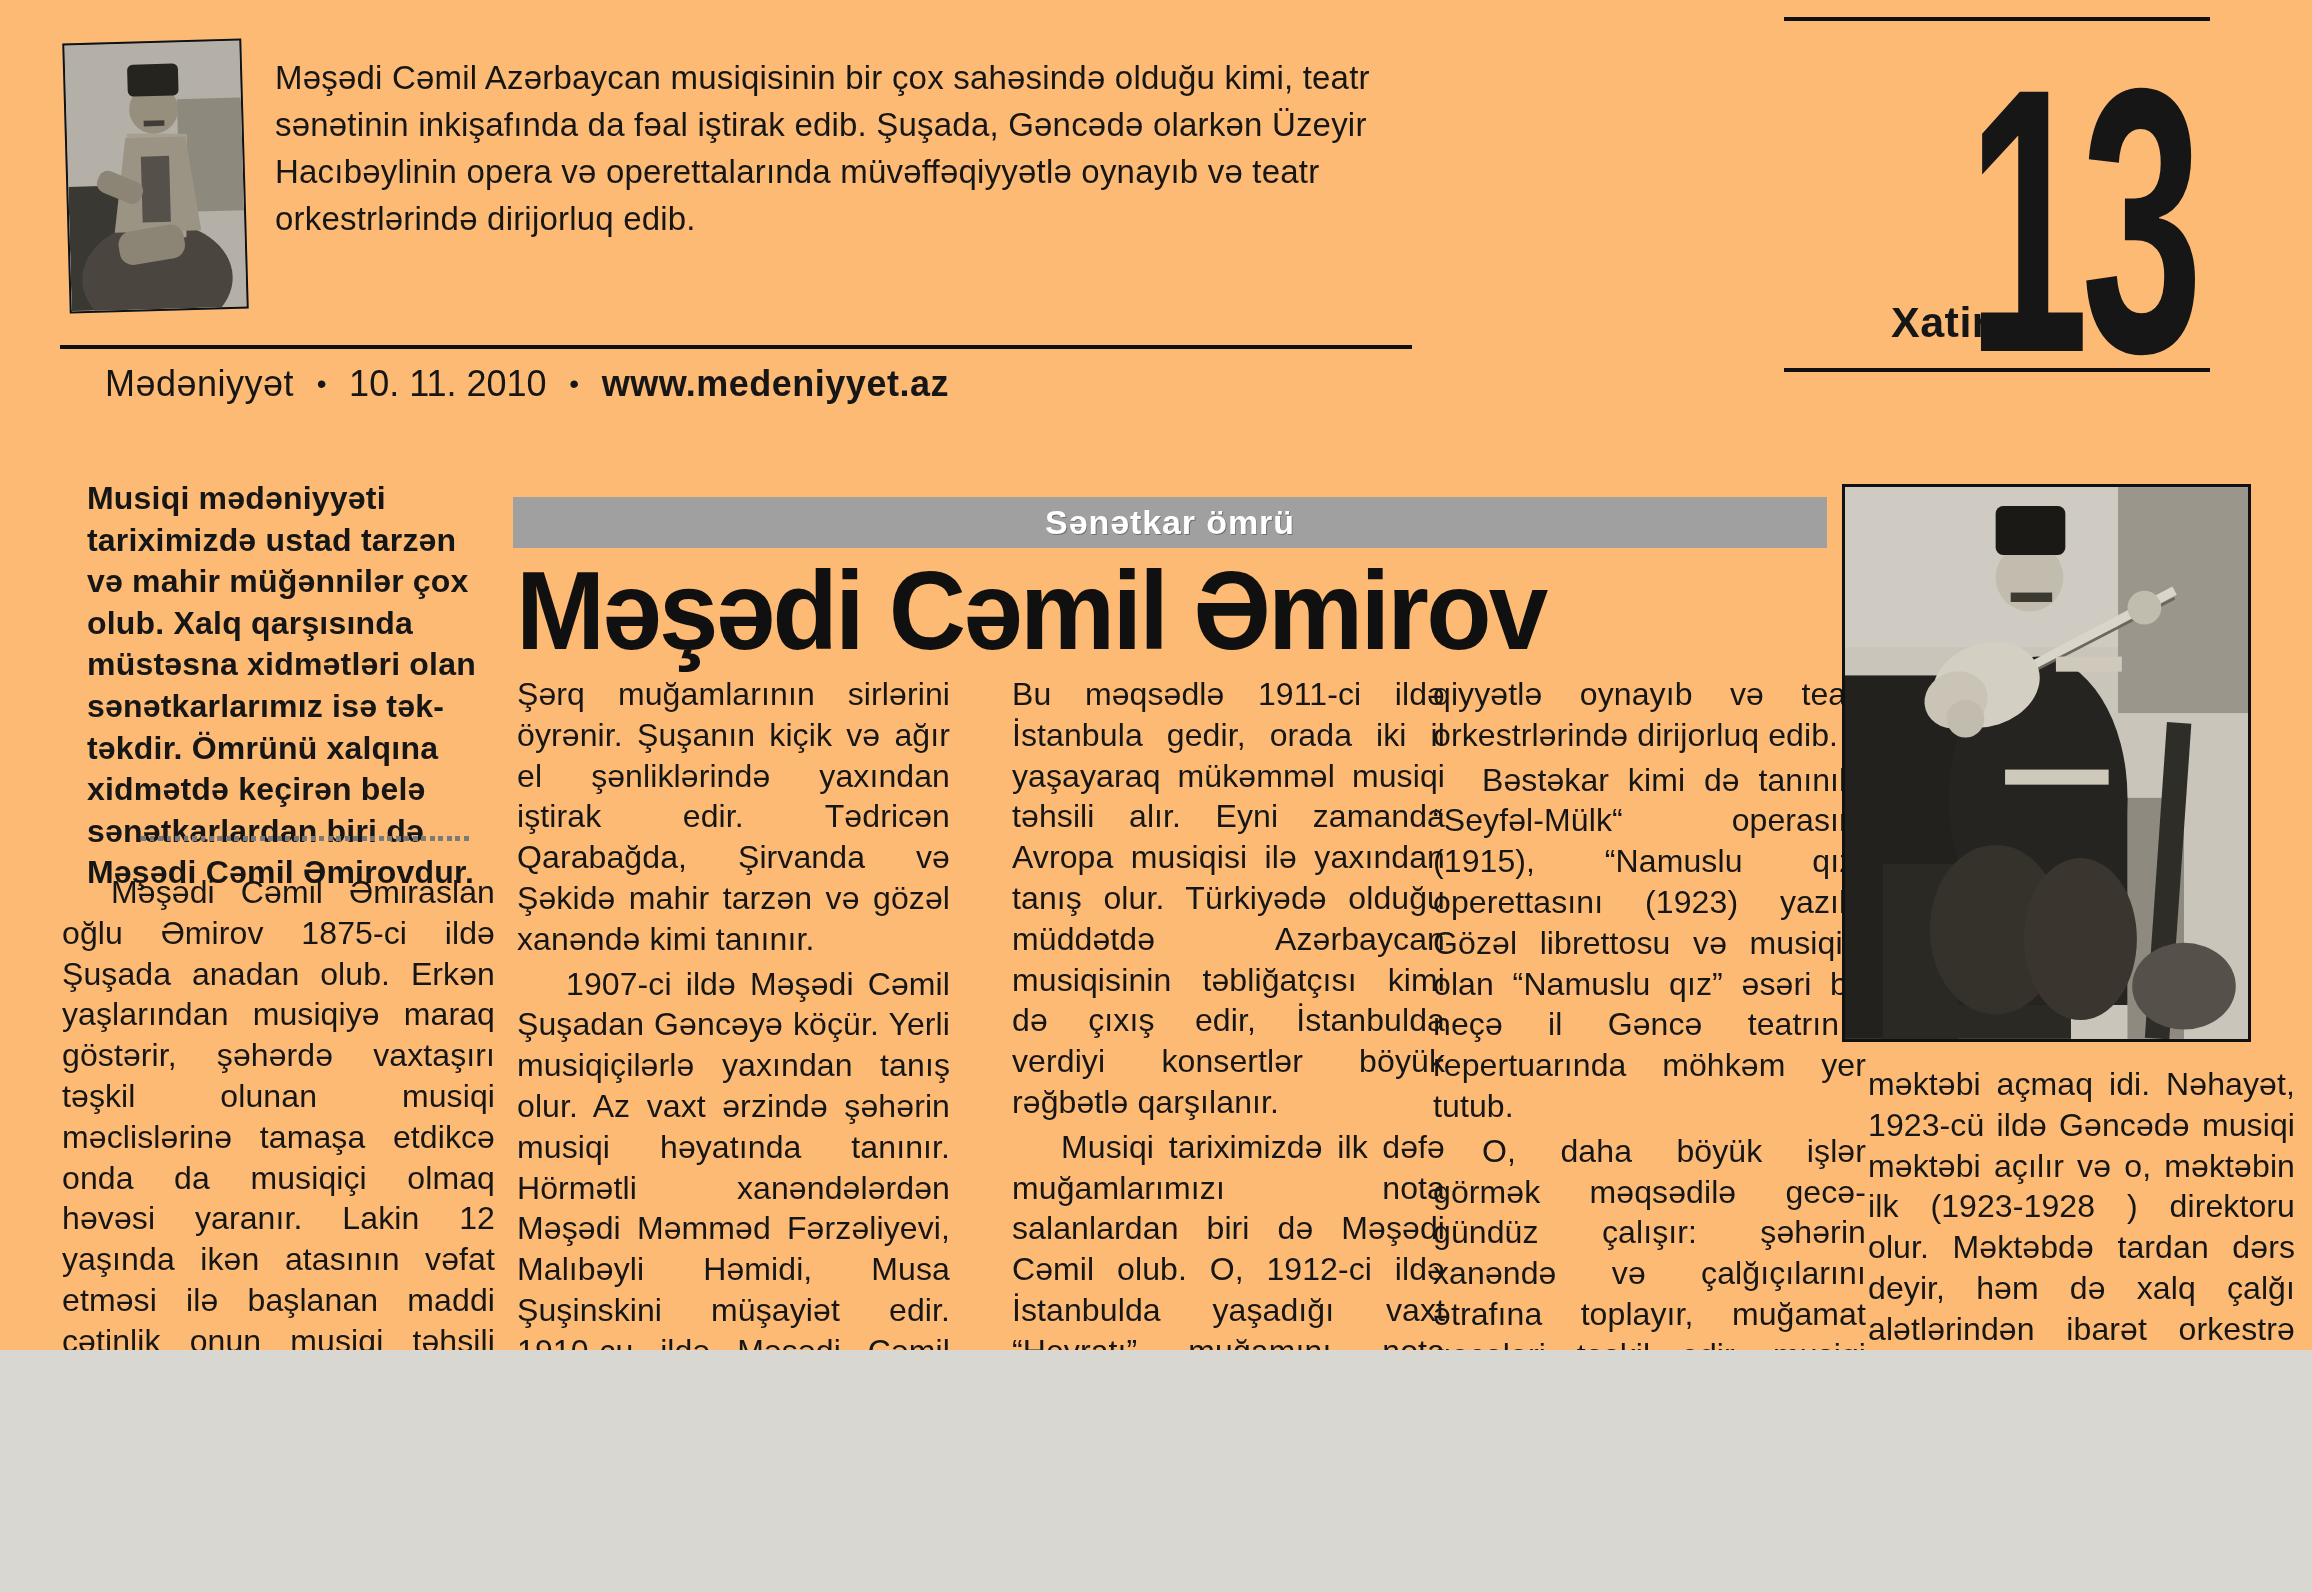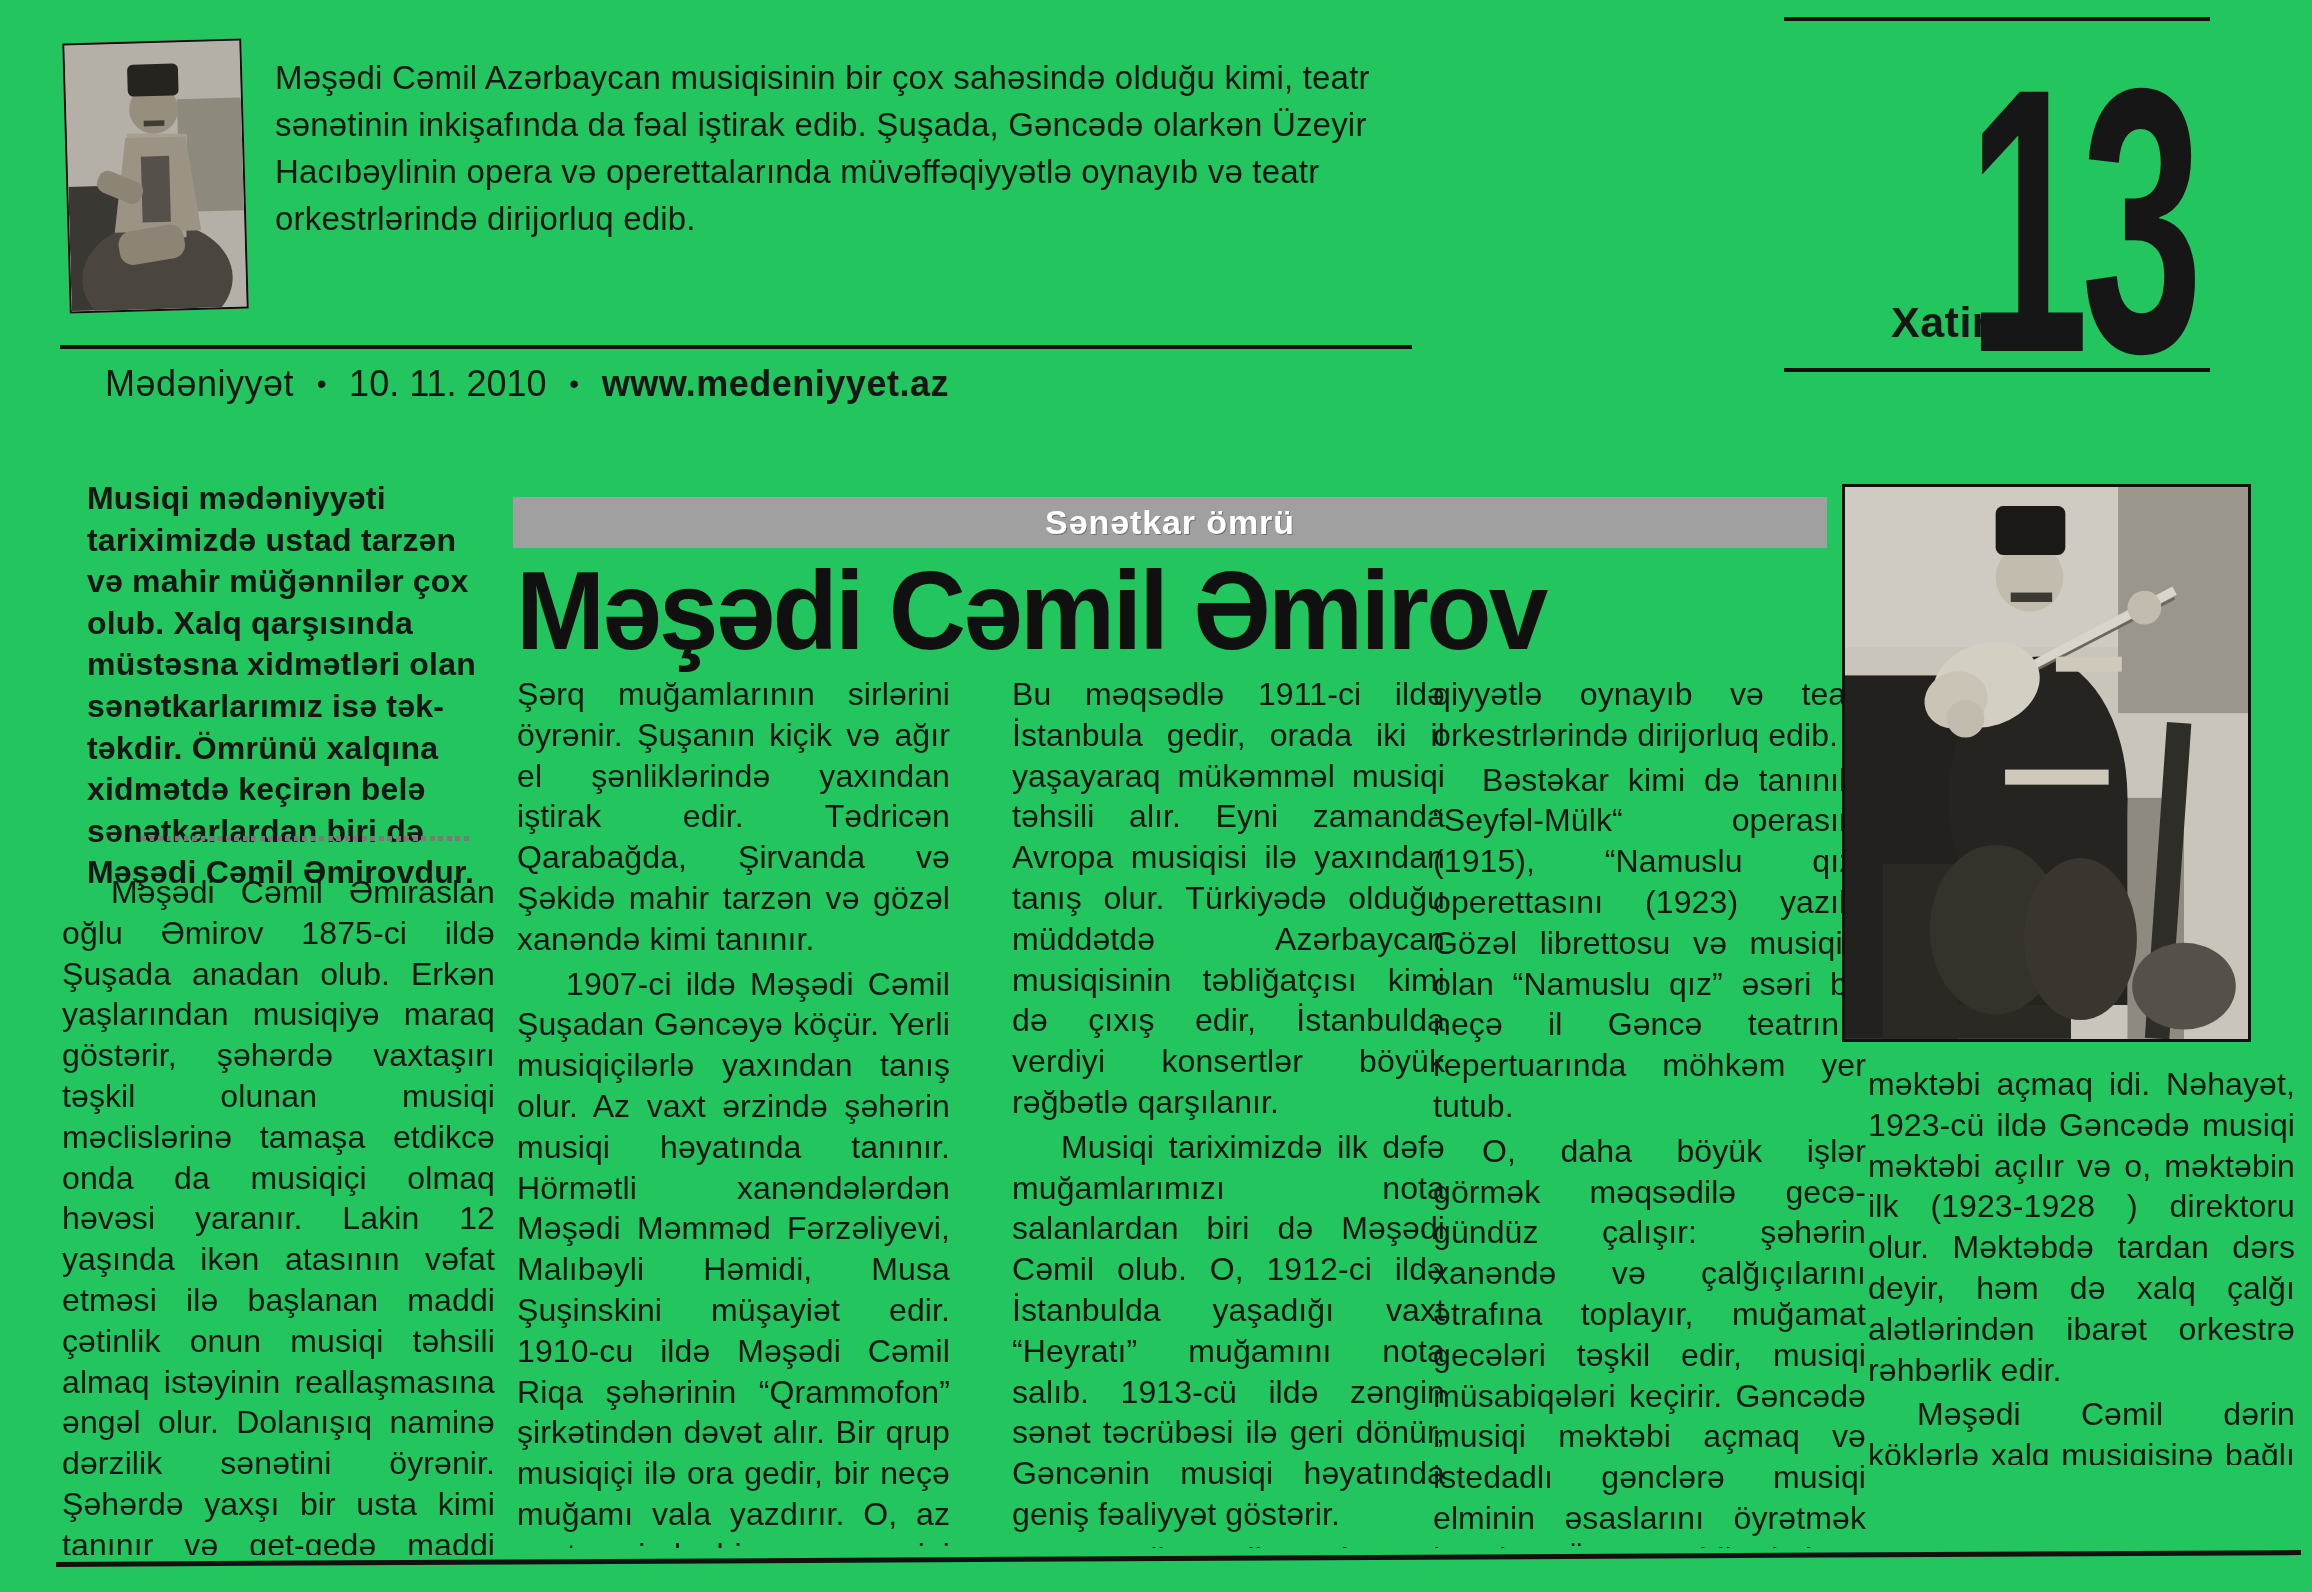--- a/index.html
+++ b/index.html
@@ -1,18 +1,18 @@
 <!DOCTYPE html>
 <html style="font-size:15px"><head>
 <meta charset="utf-8">
 <style>
   html,body { margin:0; padding:0; background:#d9d7d2; }
   .page {
-    position:relative; width:2313px; height:1592px;
-    background:#22c55e; overflow:hidden;
+    position:relative; width:2313px; height:1350px;
+    background:#fdba74; overflow:hidden;
     font-family:"Liberation Sans", sans-serif; color:#161616;
   }
   .rule { position:absolute; background:#111; }
 
   
   .photo-tl {
     position:absolute; left:66px; top:41px; width:175px; height:266px;
     border:2.8px solid #111; transform:rotate(-1.6deg); overflow:hidden;
     background:#b9b5ae;
   }

